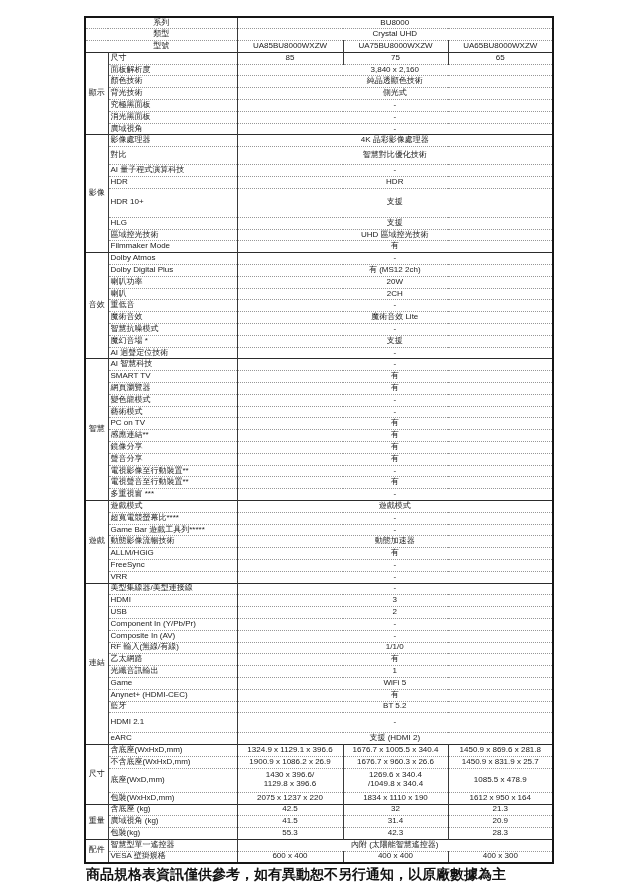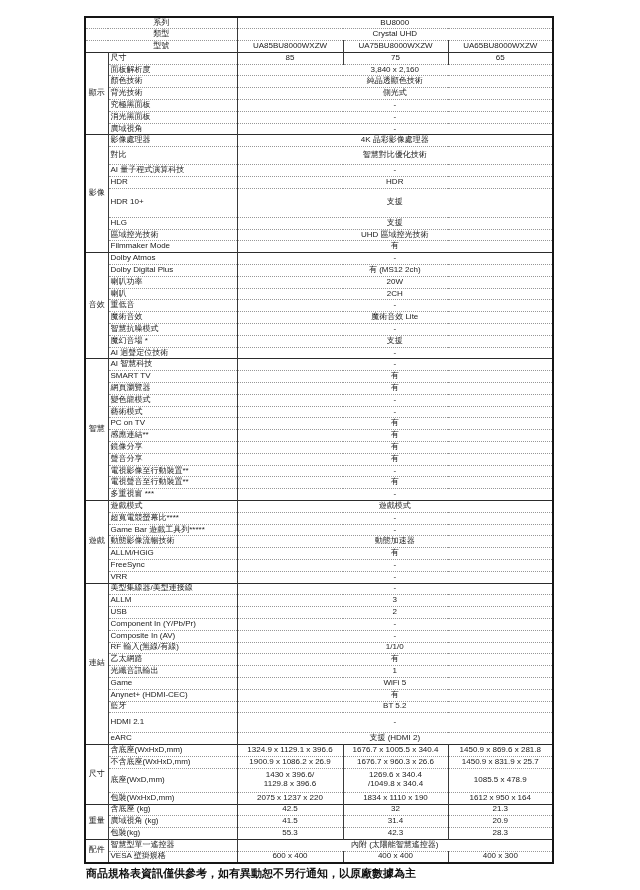--- a/index.html
+++ b/index.html
@@ -36,21 +36,21 @@
   }
   td.hlabel{text-align:center;}
   td.label{text-align:left;white-space:nowrap;}
   td.val{
     text-align:center;
     white-space:pre-line;
     font-size:7.8px;
   }
   .footer{
     position:absolute;left:86px;top:866px;
-    font-size:11px;font-weight:bold;color:#111;
+    font-size:14px;font-weight:bold;color:#111;
     white-space:nowrap;
   }
 </style>
 </head>
 <body>
 
 <div class="page">
   <table class="spec">
     <colgroup>
       <col style="width:23px">
@@ -252,21 +252,21 @@
         <tr>
           <td class="label">VRR</td>
           <td class="val" colspan="3">-</td>
         </tr>
         <tr class="sec-start">
           <td class="sec" rowspan="13">連結</td>
           <td class="label">美型集線器/美型連接線</td>
           <td class="val" colspan="3">-</td>
         </tr>
         <tr>
-          <td class="label">ALLM</td>
+          <td class="label">HDMI</td>
           <td class="val" colspan="3">3</td>
         </tr>
         <tr>
           <td class="label">USB</td>
           <td class="val" colspan="3">2</td>
         </tr>
         <tr>
           <td class="label">Component In (Y/Pb/Pr)</td>
           <td class="val" colspan="3">-</td>
         </tr>

